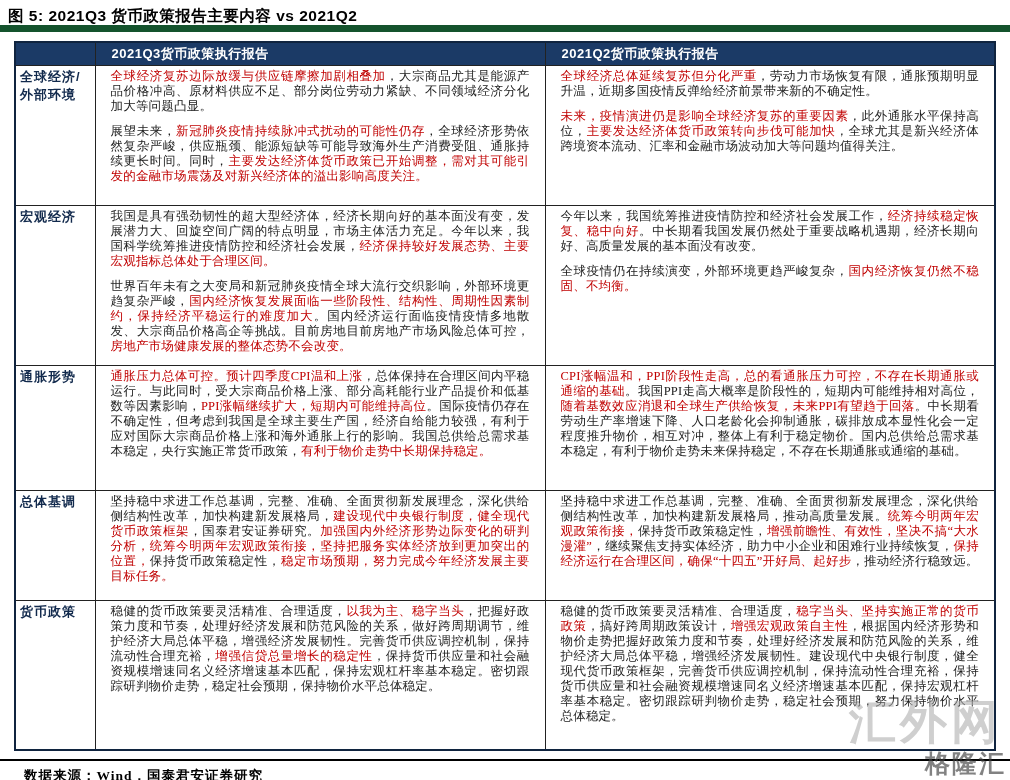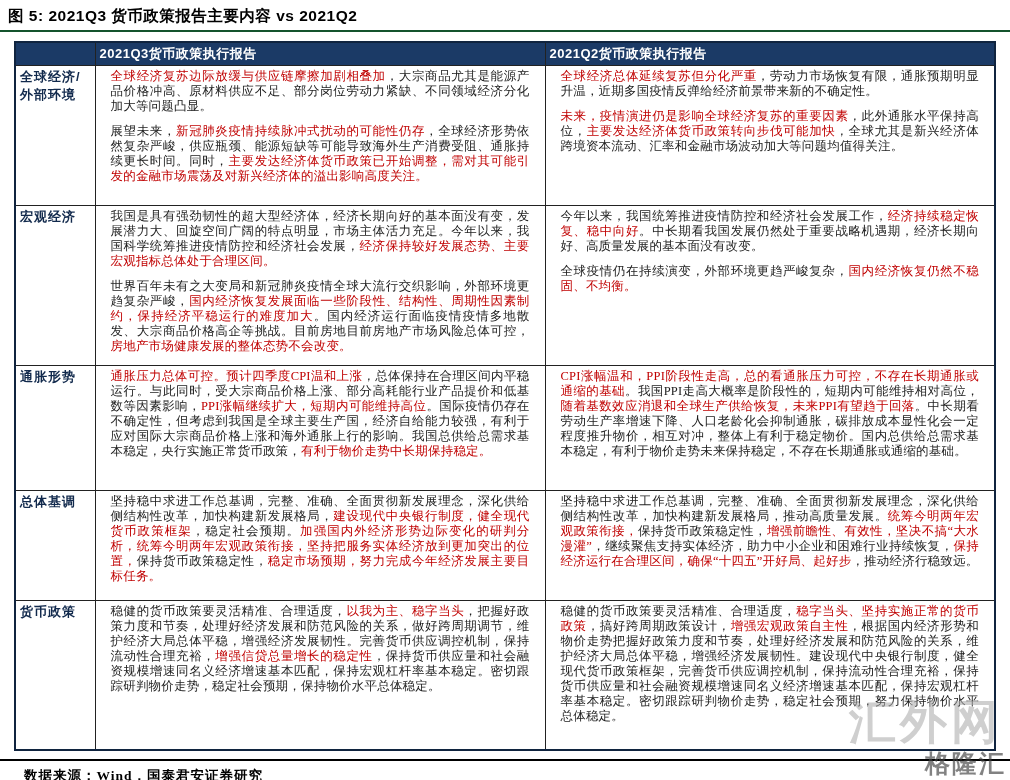--- a/index.html
+++ b/index.html
@@ -4,21 +4,21 @@
 <style>
   :root{
     --red:#c00000; --ink:#1c1c1c; --header-bg:#1b3a66; --header-fg:#ffffff;
     --label:#122a4d; --wm:#a8a8a8;
   }
   *{box-sizing:border-box; margin:0; padding:0;}
   html,body{width:1010px; height:780px; overflow:hidden; background:#ffffff;}
   body{font-family:"Liberation Serif","DejaVu Serif",serif; position:relative;}
 
   .title-bar{
-    padding:6px 8px 0 8px; border-bottom:2px solid #14532d; height:32px;
+    padding:6px 8px 0 8px; border-bottom:7px solid #14532d; height:32px;
   }
   .title-bar .title{
     font-family:"Liberation Sans","DejaVu Sans",sans-serif;
     font-weight:bold; font-size:15.5px; color:#000; letter-spacing:0.5px;
   }
 
   table.cmp{
     border-collapse:collapse; table-layout:fixed;
     margin:9px 14px 0 14px; width:980px;
     border:2px solid #10243f;
@@ -27,21 +27,21 @@
   table.cmp col.c-q3{width:450px;}
   table.cmp col.c-q2{width:450px;}
 
   table.cmp th, table.cmp td{ border:1px solid #222; vertical-align:top; }
 
   thead tr{height:23px;}
   thead th{
     background:var(--header-bg); color:var(--header-fg);
     font-family:"Liberation Sans","DejaVu Sans",sans-serif;
     font-size:13px; font-weight:bold; text-align:left;
-    padding:2px 4px; letter-spacing:0.5px;
+    padding:2px 16px; letter-spacing:0.5px;
   }
   thead th.corner{padding:0;}
 
   td.rowlabel{
     vertical-align:middle; text-align:left;
     font-weight:bold; font-size:13px; color:var(--label);
     padding:2px 4px; letter-spacing:1px;
     font-family:"Liberation Sans","DejaVu Sans",sans-serif;
   }
   td.content{
@@ -128,21 +128,21 @@
         <td class="content">
           <p><span class="seg-red">通胀压力总体可控。预计四季度CPI温和上涨</span><span class="seg-ink">，总体保持在合理区间内平稳运行。与此同时，受大宗商品价格上涨、部分高耗能行业产品提价和低基数等因素影响，</span><span class="seg-red">PPI涨幅继续扩大，短期内可能维持高位</span><span class="seg-ink">。国际疫情仍存在不确定性，但考虑到我国是全球主要生产国，经济自给能力较强，有利于应对国际大宗商品价格上涨和海外通胀上行的影响。我国总供给总需求基本稳定，央行实施正常货币政策，</span><span class="seg-red">有利于物价走势中长期保持稳定。</span></p>
         </td>
         <td class="content">
           <p><span class="seg-red">CPI涨幅温和，PPI阶段性走高，总的看通胀压力可控，不存在长期通胀或通缩的基础</span><span class="seg-ink">。我国PPI走高大概率是阶段性的，短期内可能维持相对高位，</span><span class="seg-red">随着基数效应消退和全球生产供给恢复，未来PPI有望趋于回落</span><span class="seg-ink">。中长期看劳动生产率增速下降、人口老龄化会抑制通胀，碳排放成本显性化会一定程度推升物价，相互对冲，整体上有利于稳定物价。国内总供给总需求基本稳定，有利于物价走势未来保持稳定，不存在长期通胀或通缩的基础。</span></p>
         </td>
       </tr>
       <tr>
         <td class="rowlabel">总体基调</td>
         <td class="content">
-          <p><span class="seg-ink">坚持稳中求进工作总基调，完整、准确、全面贯彻新发展理念，深化供给侧结构性改革，加快构建新发展格局，</span><span class="seg-red">建设现代中央银行制度，健全现代货币政策框架</span><span class="seg-ink">，稳定社会预期。</span><span class="seg-red">加强国内外经济形势边际变化的研判分析，统筹今明两年宏观政策衔接，坚持把服务实体经济放到更加突出的位置，</span><span class="seg-ink">保持货币政策稳定性，</span><span class="seg-red">稳定市场预期，努力完成今年经济发展主要目标任务。</span></p>
+          <p><span class="seg-ink">坚持稳中求进工作总基调，完整、准确、全面贯彻新发展理念，深化供给侧结构性改革，加快构建新发展格局，</span><span class="seg-red">建设现代中央银行制度，健全现代货币政策框架</span><span class="seg-ink">，国泰君安证券研究。</span><span class="seg-red">加强国内外经济形势边际变化的研判分析，统筹今明两年宏观政策衔接，坚持把服务实体经济放到更加突出的位置，</span><span class="seg-ink">保持货币政策稳定性，</span><span class="seg-red">稳定市场预期，努力完成今年经济发展主要目标任务。</span></p>
         </td>
         <td class="content">
           <p><span class="seg-ink">坚持稳中求进工作总基调，完整、准确、全面贯彻新发展理念，深化供给侧结构性改革，加快构建新发展格局，推动高质量发展。</span><span class="seg-red">统筹今明两年宏观政策衔接，</span><span class="seg-ink">保持货币政策稳定性，</span><span class="seg-red">增强前瞻性、有效性，坚决不搞“大水漫灌”</span><span class="seg-ink">，继续聚焦支持实体经济，助力中小企业和困难行业持续恢复，</span><span class="seg-red">保持经济运行在合理区间，确保“十四五”开好局、起好步</span><span class="seg-ink">，推动经济行稳致远。</span></p>
         </td>
       </tr>
       <tr>
         <td class="rowlabel">货币政策</td>
         <td class="content">
           <p><span class="seg-ink">稳健的货币政策要灵活精准、合理适度，</span><span class="seg-red">以我为主、稳字当头</span><span class="seg-ink">，把握好政策力度和节奏，处理好经济发展和防范风险的关系，做好跨周期调节，维护经济大局总体平稳，增强经济发展韧性。完善货币供应调控机制，保持流动性合理充裕，</span><span class="seg-red">增强信贷总量增长的稳定性</span><span class="seg-ink">，保持货币供应量和社会融资规模增速同名义经济增速基本匹配，保持宏观杠杆率基本稳定。密切跟踪研判物价走势，稳定社会预期，保持物价水平总体稳定。</span></p>
         </td>

